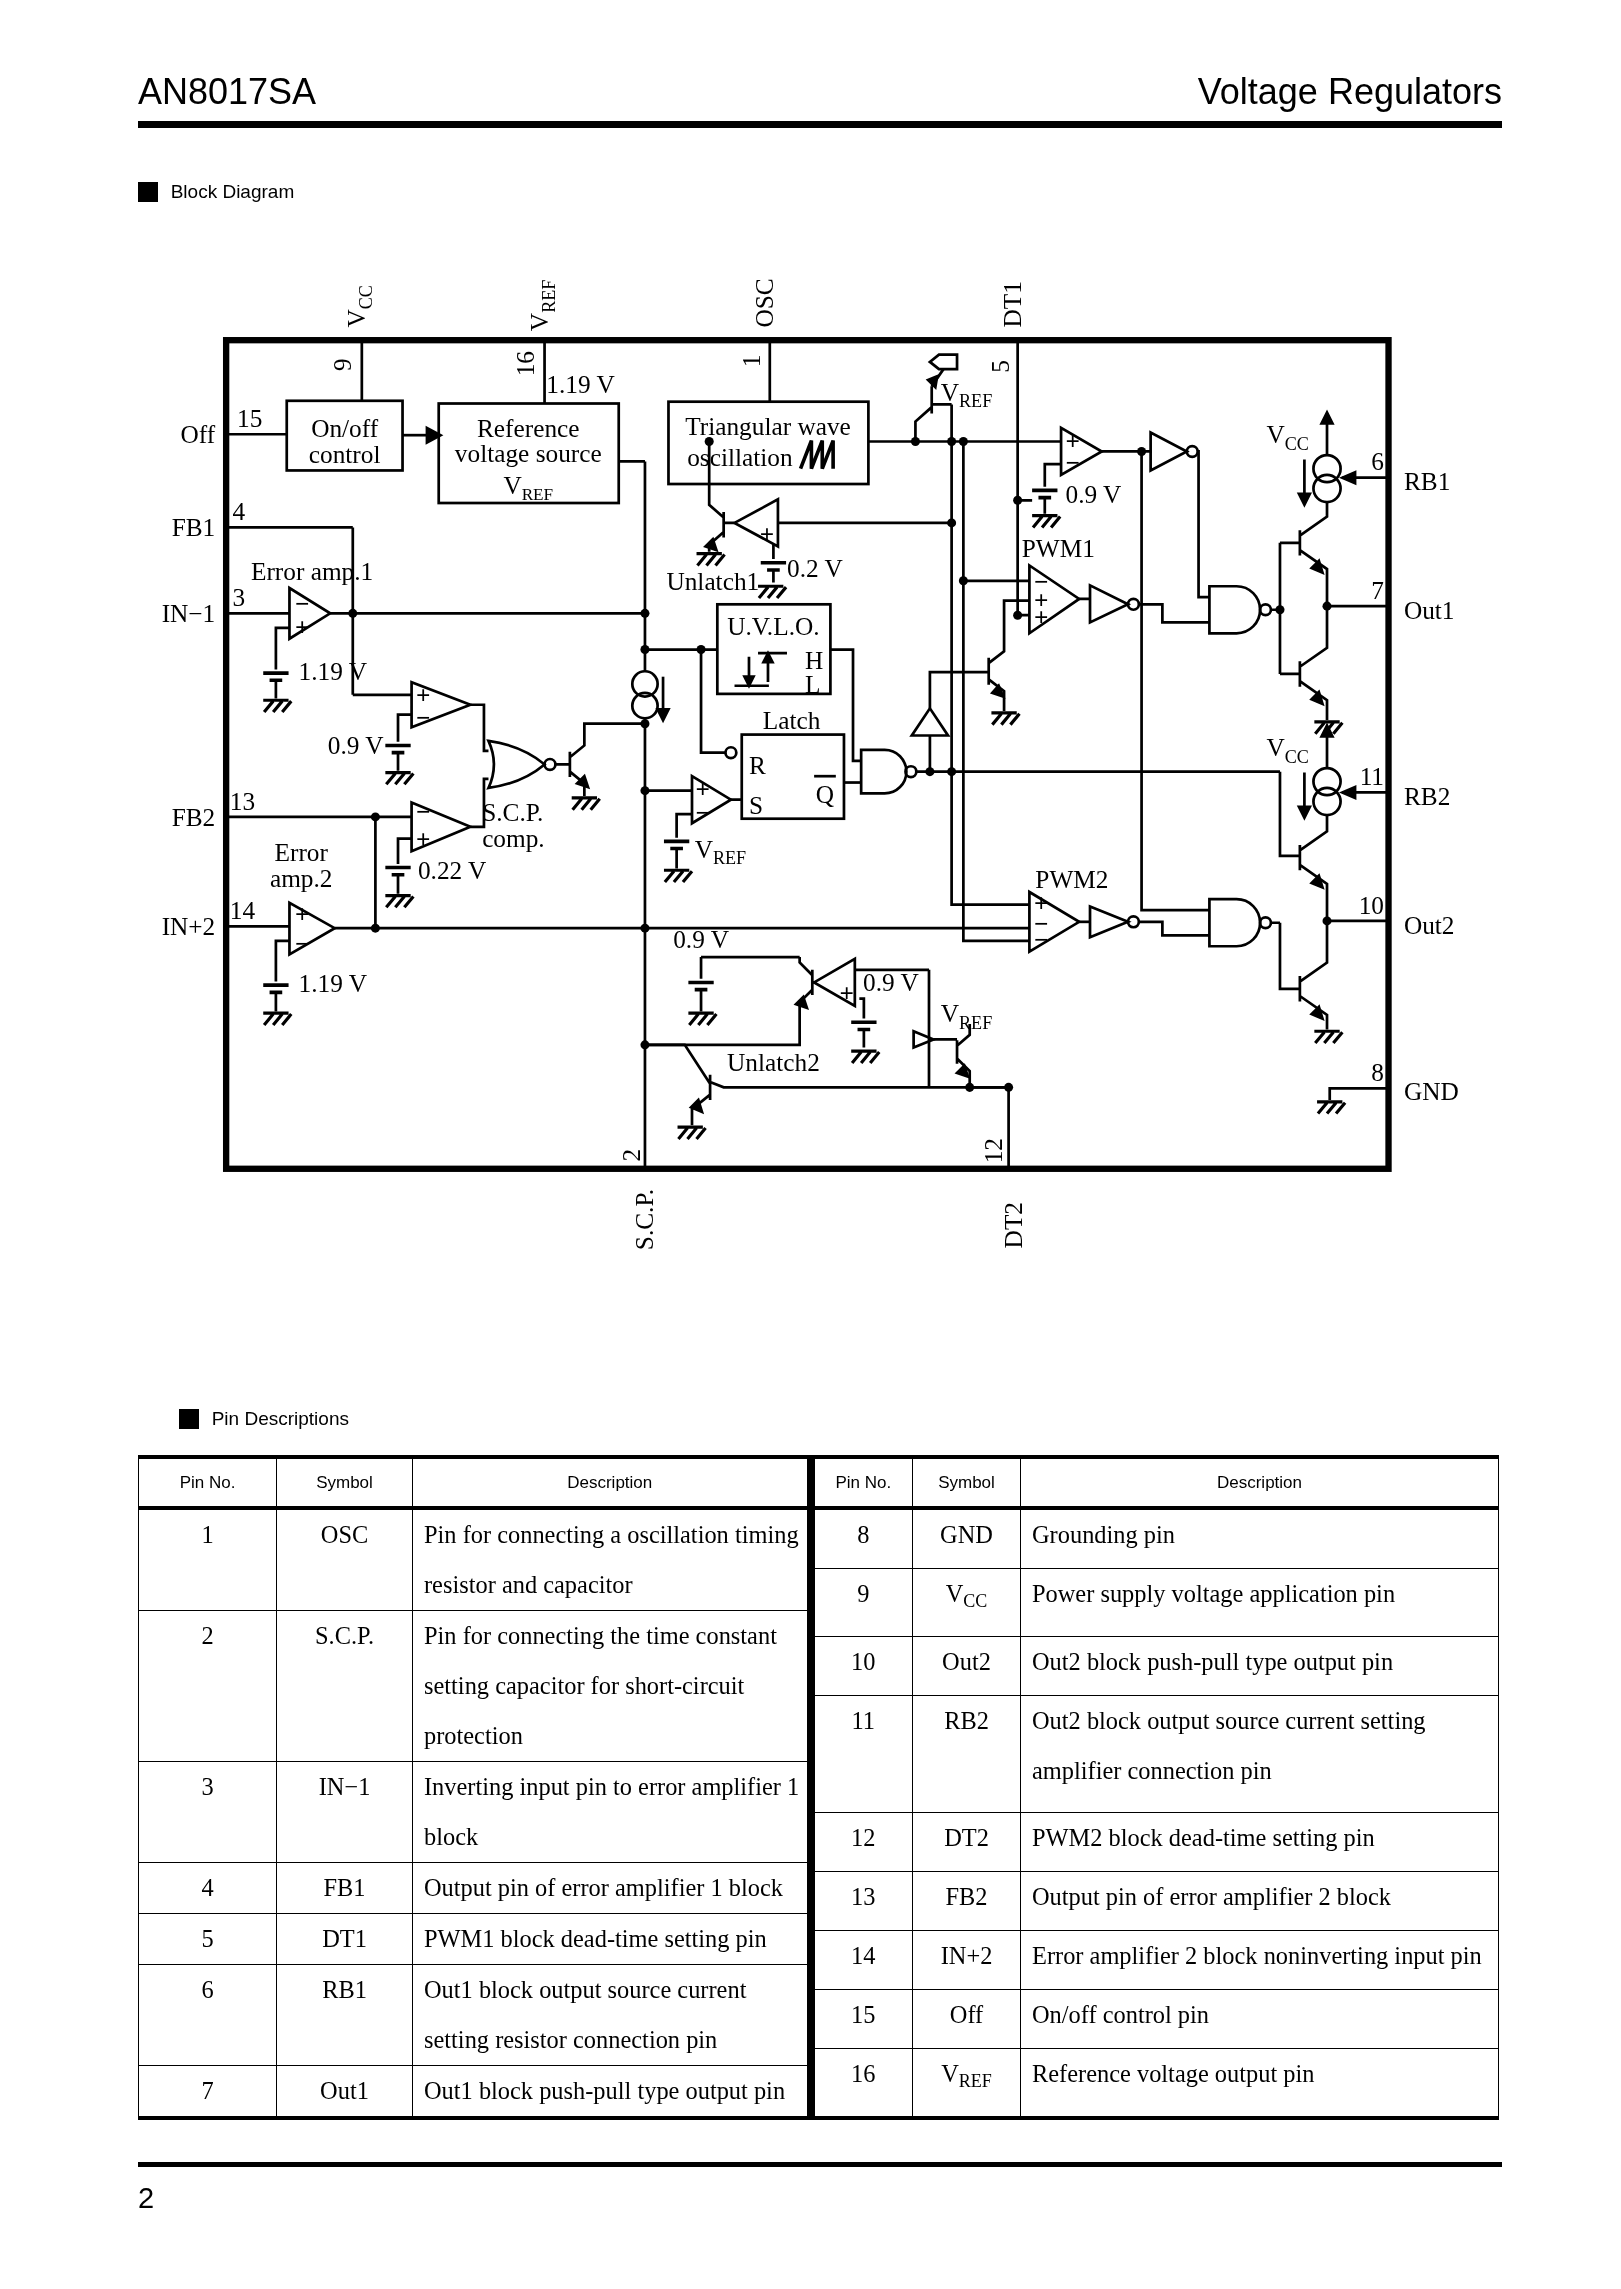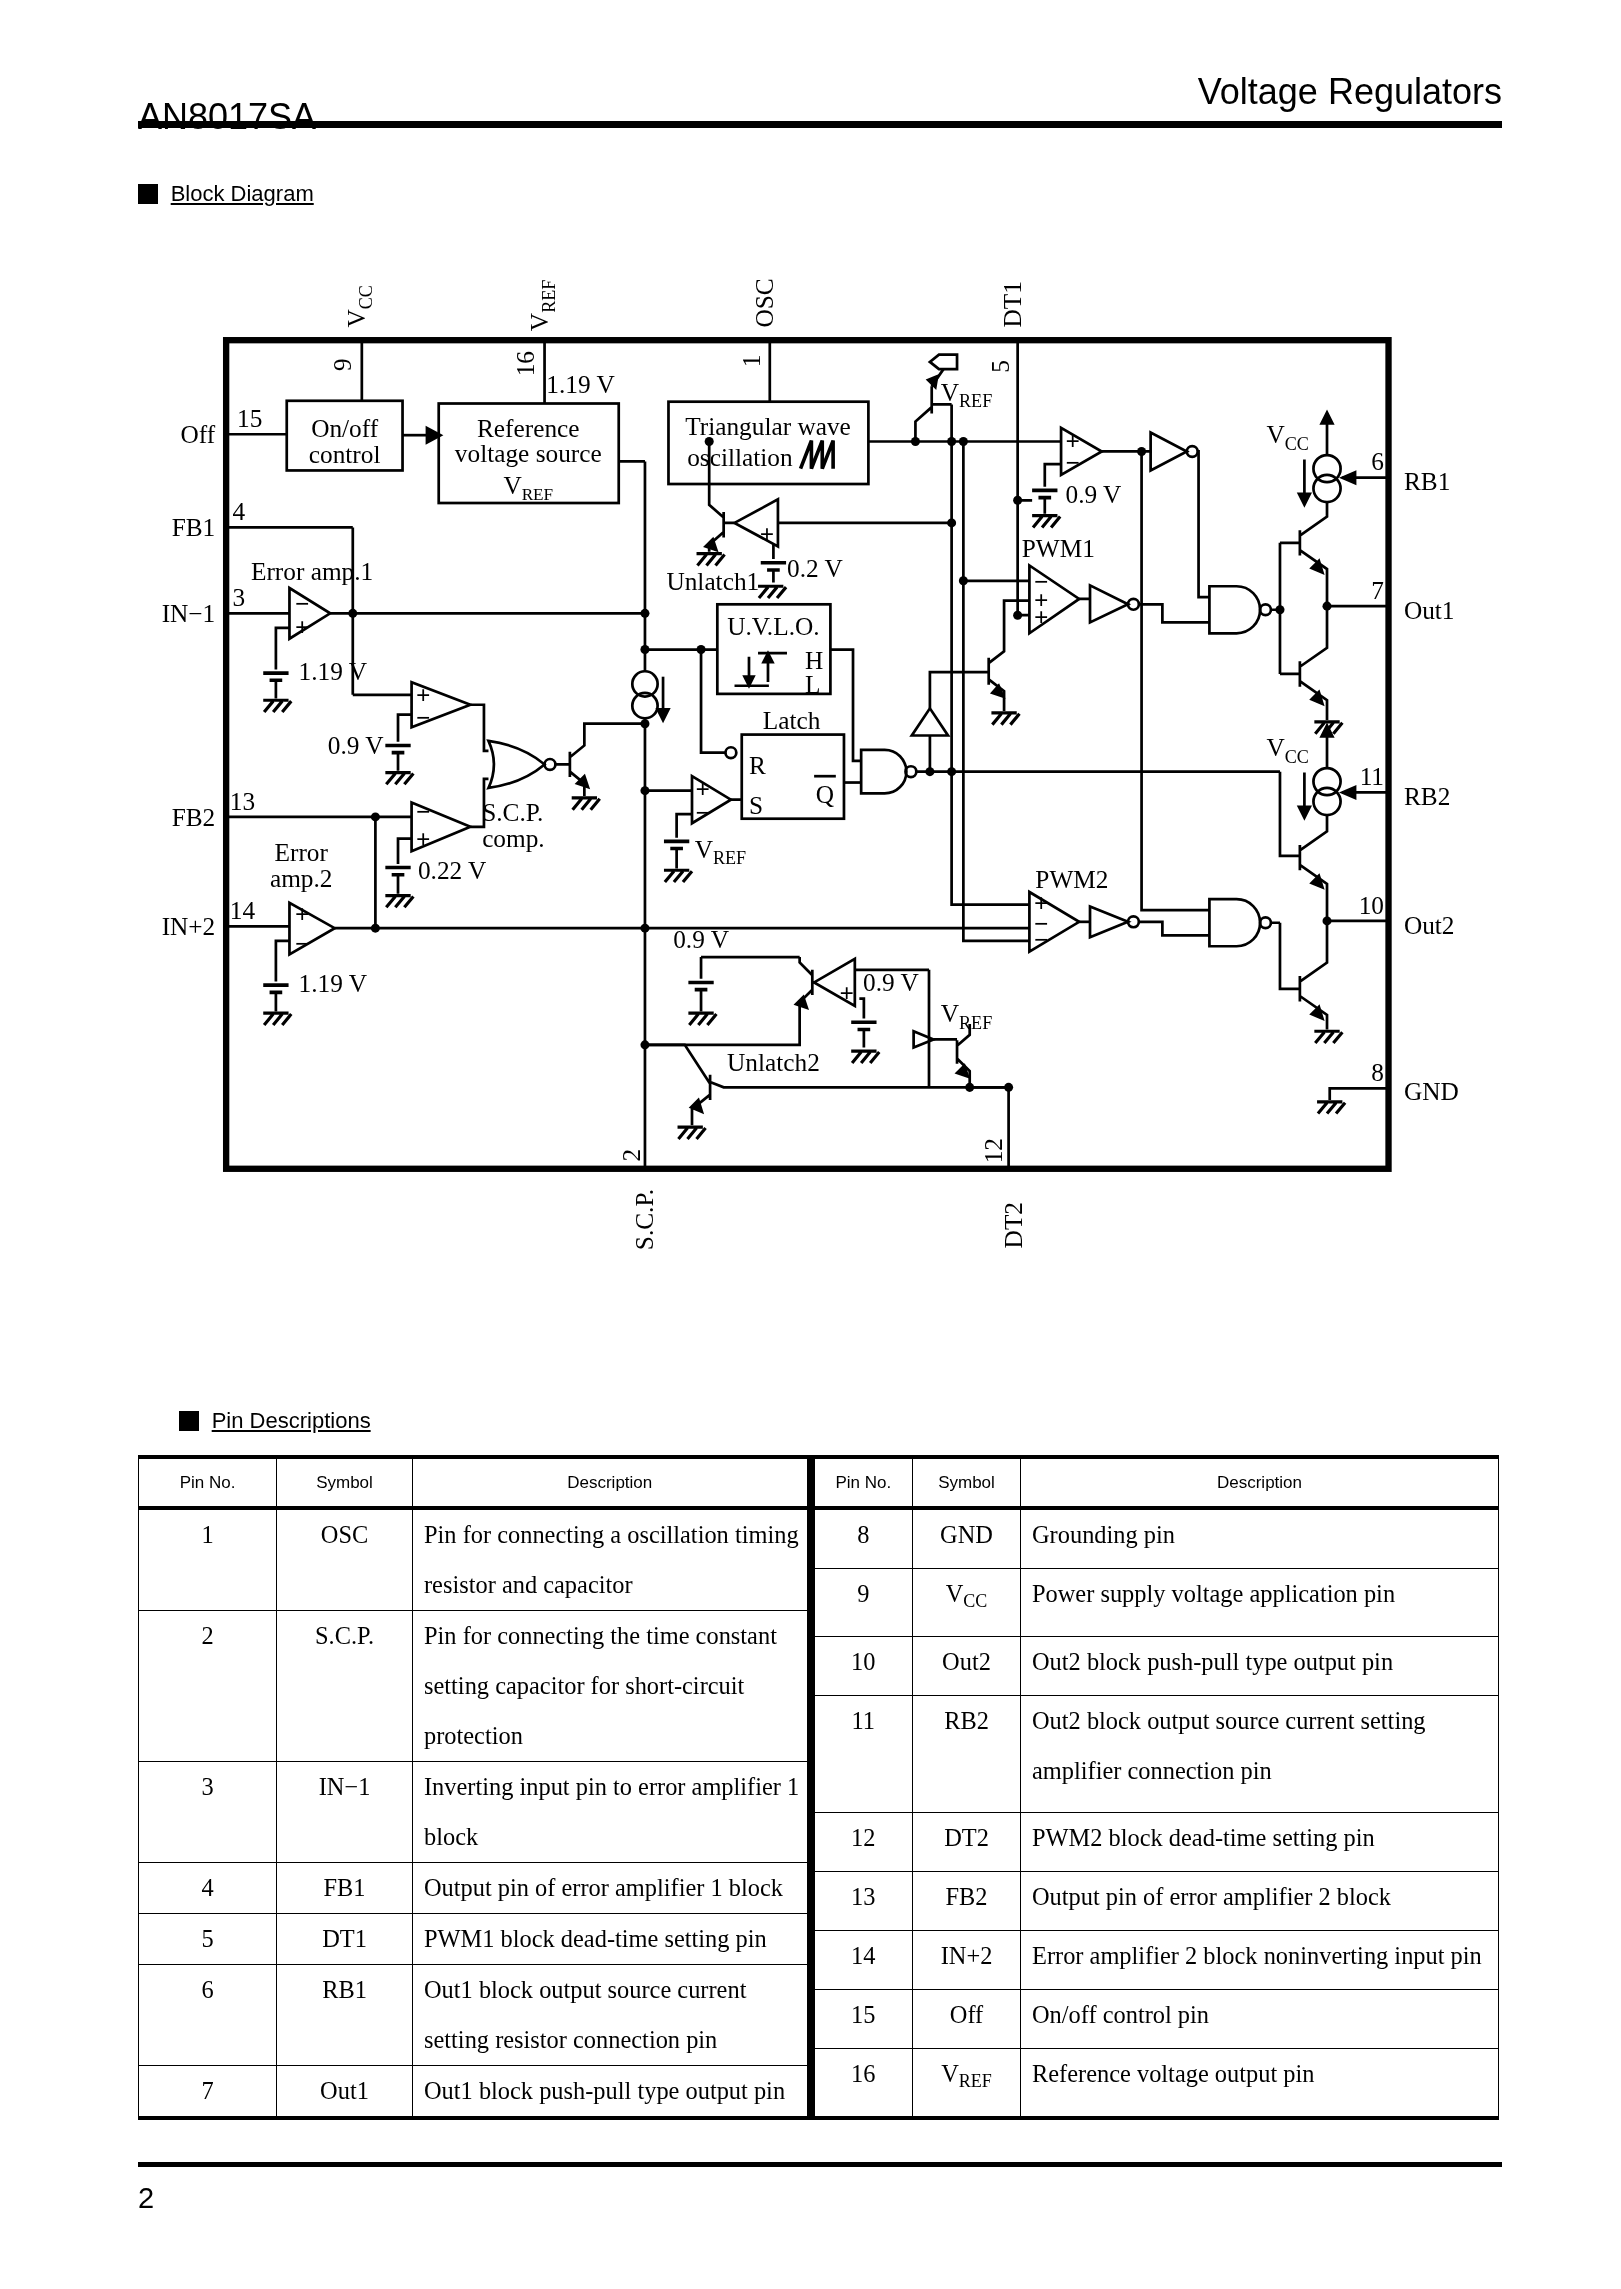--- a/index.html
+++ b/index.html
@@ -1,22 +1,22 @@
 <!DOCTYPE html>
 <html style="font-size:14.5px"><head>
 <meta charset="utf-8">
 <style>
   html,body{margin:0;padding:0;background:#e8e8e8;}
   .canvas{position:relative;width:1621px;height:2290px;background:#ffffff;
           font-family:"Liberation Serif",serif;color:#000;overflow:hidden;}
   .sans{font-family:"Liberation Sans",sans-serif;}
-  .hdr-left{position:absolute;left:138px;top:71px;font-size:36px;margin-top:25px;}
+  .hdr-left{position:absolute;left:138px;top:71px;font-size:36px;}
   .hdr-right{position:absolute;right:119px;top:71px;font-size:36px;margin-left:38px;}
   .hrule{position:absolute;left:138px;top:121px;width:1364px;height:7.2px;background:#000;}
-  .sechead{position:absolute;font-size:22px;display:flex;align-items:center;gap:12.7px;text-decoration:underline;}
+  .sechead{position:absolute;font-size:19px;display:flex;align-items:center;gap:12.7px;}
   .sechead .sq{width:20px;height:20px;background:#000;display:inline-block;}
   #sec1{left:138px;top:181px;}
   #sec2{left:138px;top:1408px;padding-left:41px;}
   svg.diagram{position:absolute;left:0;top:0;width:1621px;height:1357px;}
   svg text{font-family:"Liberation Serif",serif;font-size:28px;fill:#000;}
   .tables{position:absolute;left:138px;top:1455px;display:flex;
           border-top:4.5px solid #000;border-bottom:4.5px solid #000;}
   table{border-collapse:collapse;table-layout:fixed;}
   #tbl-left{width:670px;border-left:1.8px solid #000;border-right:4.5px solid #000;}
   #tbl-right{width:685px;border-left:4.5px solid #000;border-right:1.8px solid #000;}

